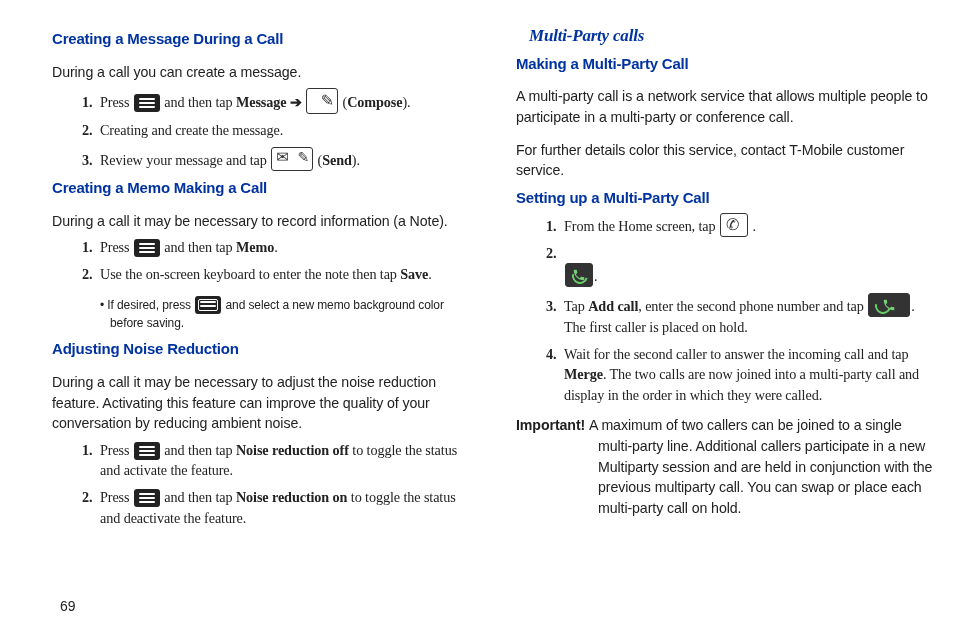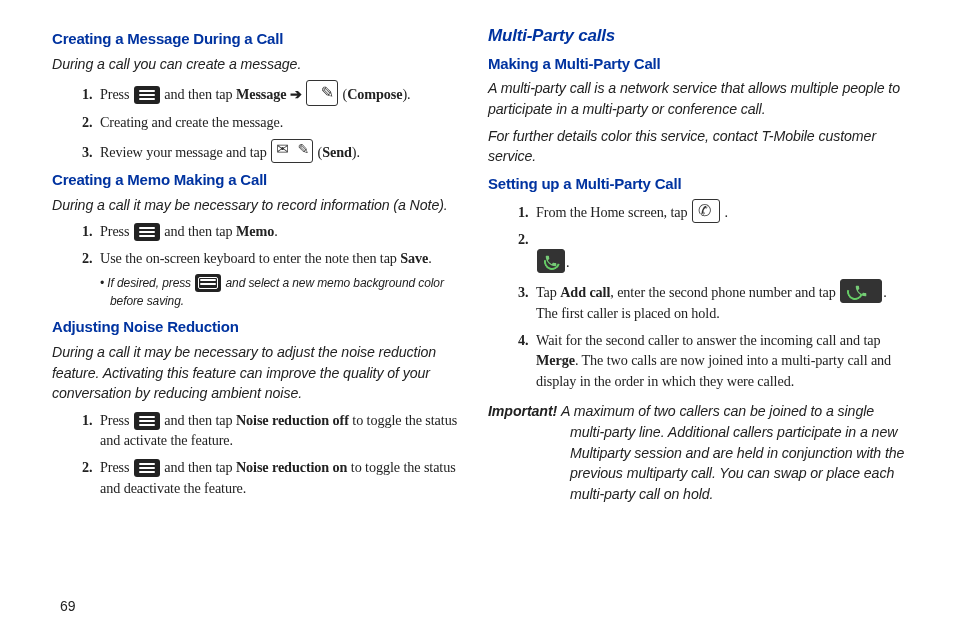--- a/index.html
+++ b/index.html
@@ -8,21 +8,21 @@
     font-family: Arial, Helvetica, sans-serif;
     background: #fff;
     color: #222;
     width: 954px;
     height: 636px;
     overflow: hidden;
   }
   .page {
     display: flex;
     padding: 24px 30px 10px 52px;
-    gap: 16px;
+    gap: 44px;
   }
   .col {
     flex: 1;
     font-size: 14.2px;
     line-height: 1.45;
     letter-spacing: -0.1px;
   }
   .col-left { flex: 0 0 420px; }
   .col-right { flex: 0 0 420px; }
   .h3 {
@@ -31,24 +31,25 @@
     font-stretch: condensed;
     font-size: 15px;
     margin: 4px 0 4px 0;
     letter-spacing: -0.2px;
   }
   .h2 {
     color: #0033a0;
     font-style: italic;
     font-weight: 900;
     font-size: 17px;
-    margin: 0 0 4px 0;
+    margin: 0 0 4px 13px;
     letter-spacing: -0.2px;
-  }
-  p { margin: 4px 0 6px 0; font-style: italic; }
+    font-family: Liberation Serif, serif;
+  }
+  p { margin: 12px 0 6px 0; }
   ol {
     margin: 4px 0 6px 0;
     padding-left: 44px;
   }
   ol li {
     margin-bottom: 6px;
     padding-left: 4px;
     font-family: Liberation Serif, serif;
   }
   ol li::marker { font-weight: 700; }

